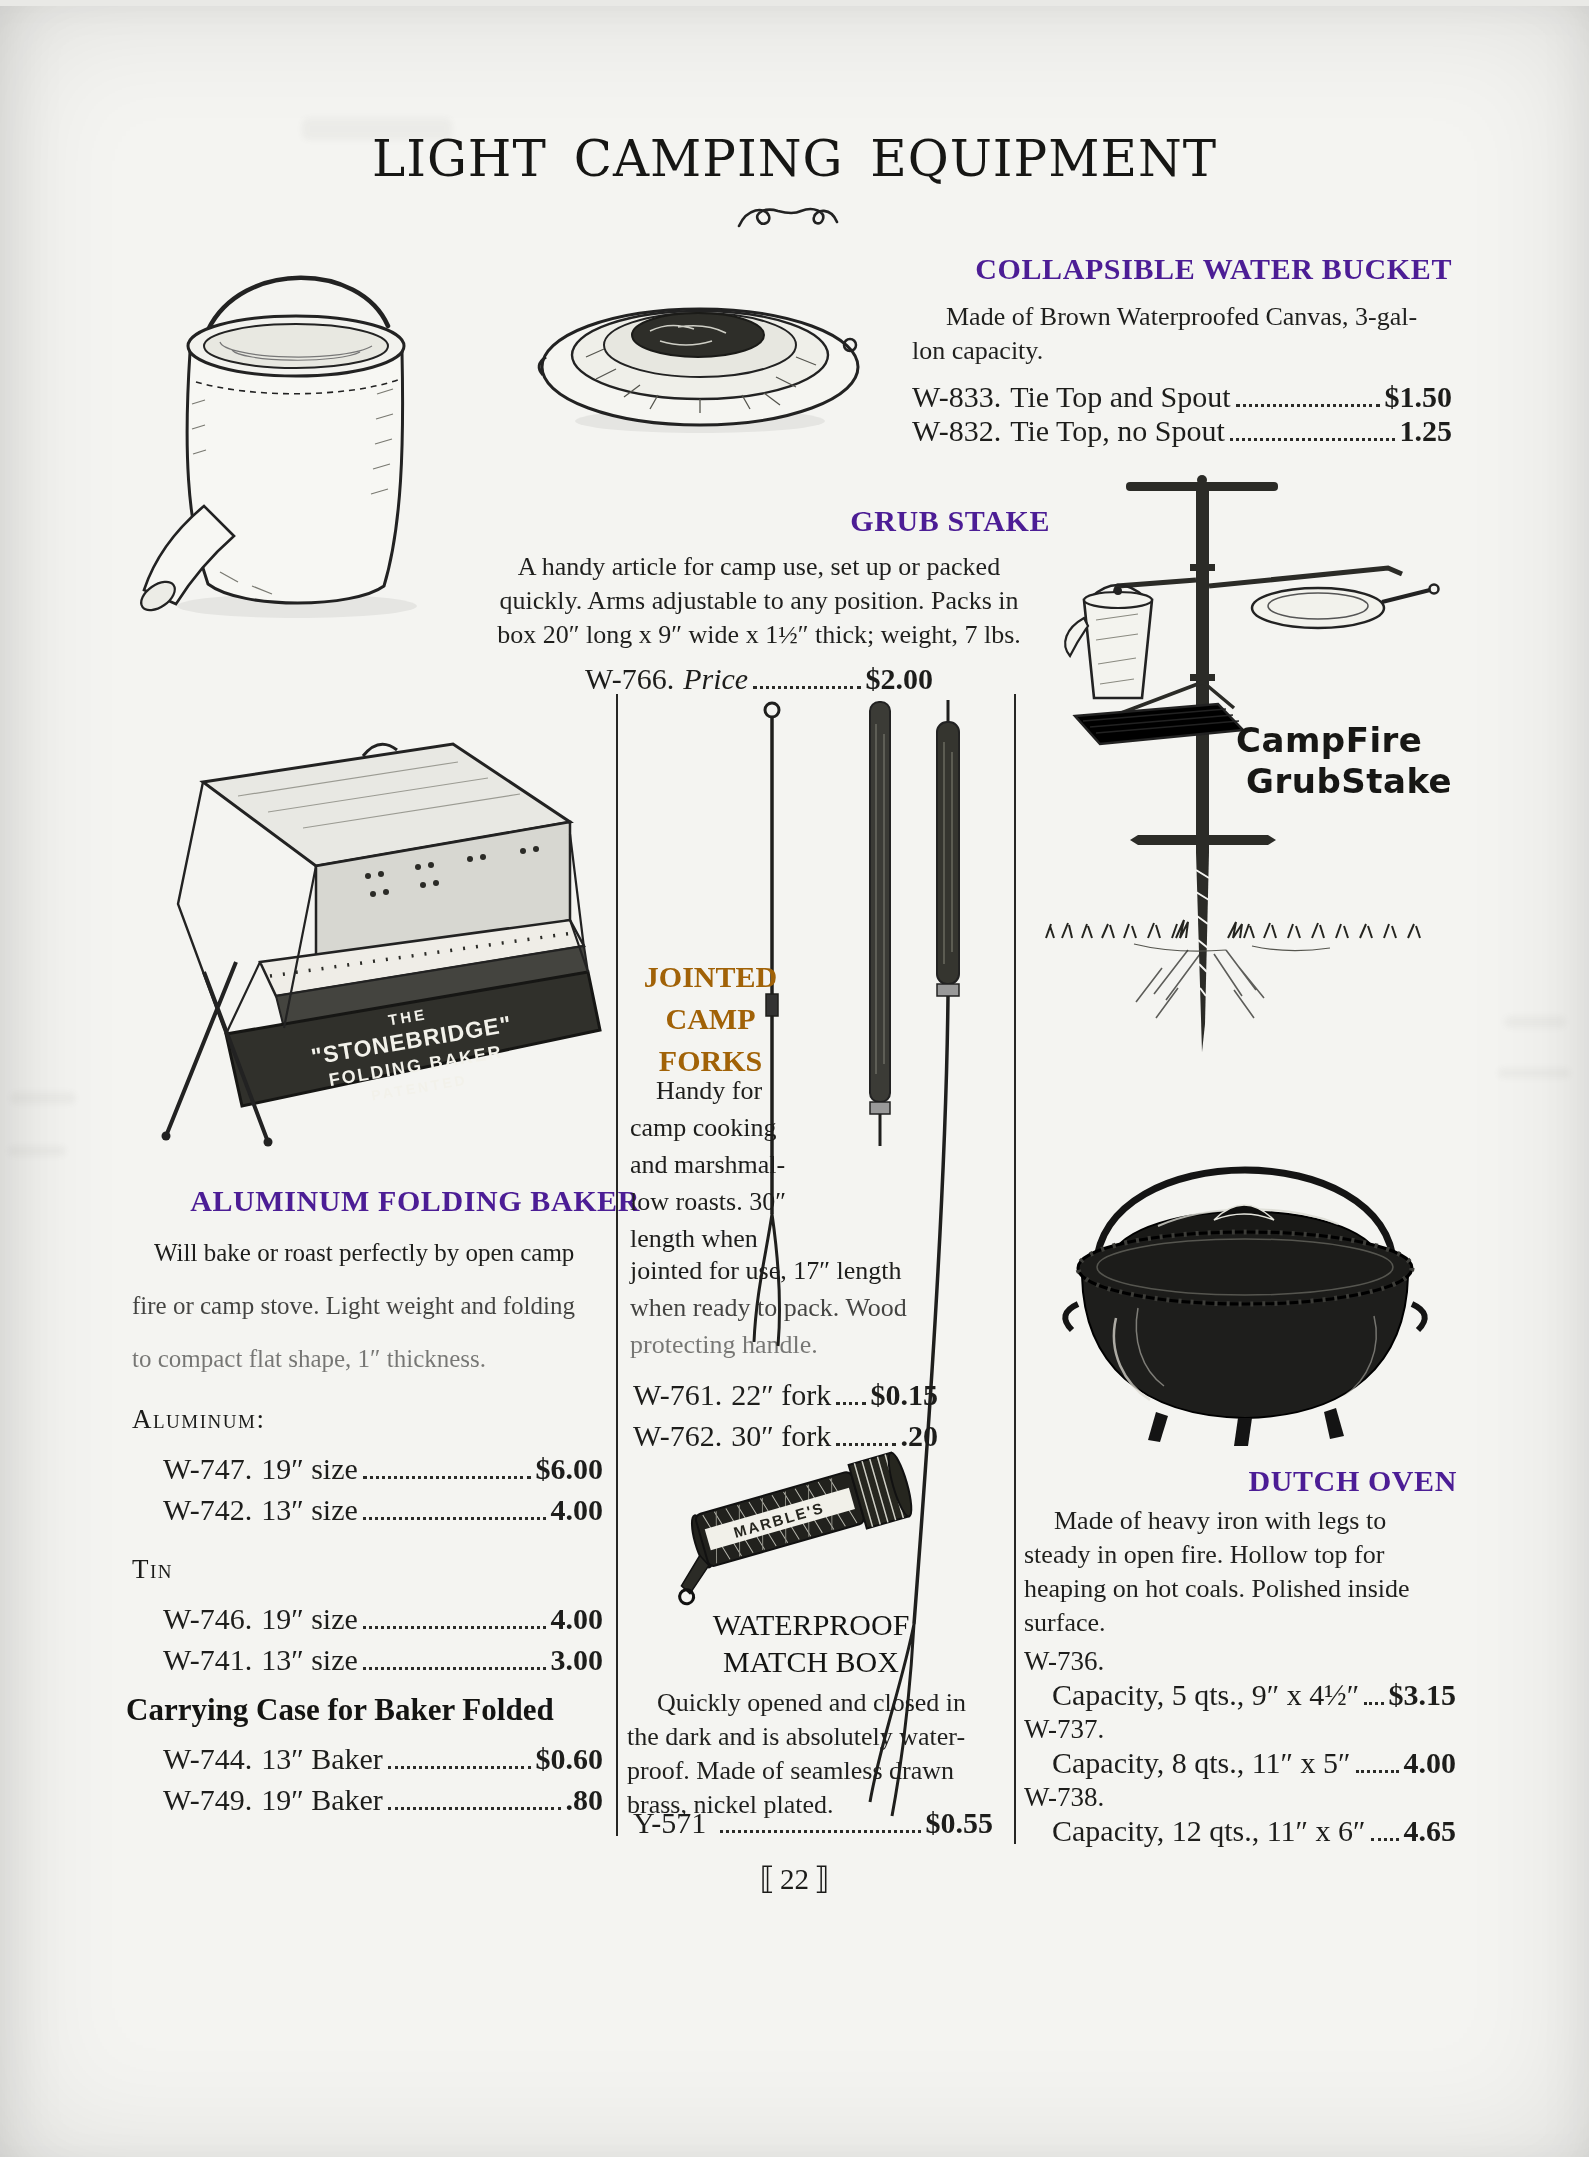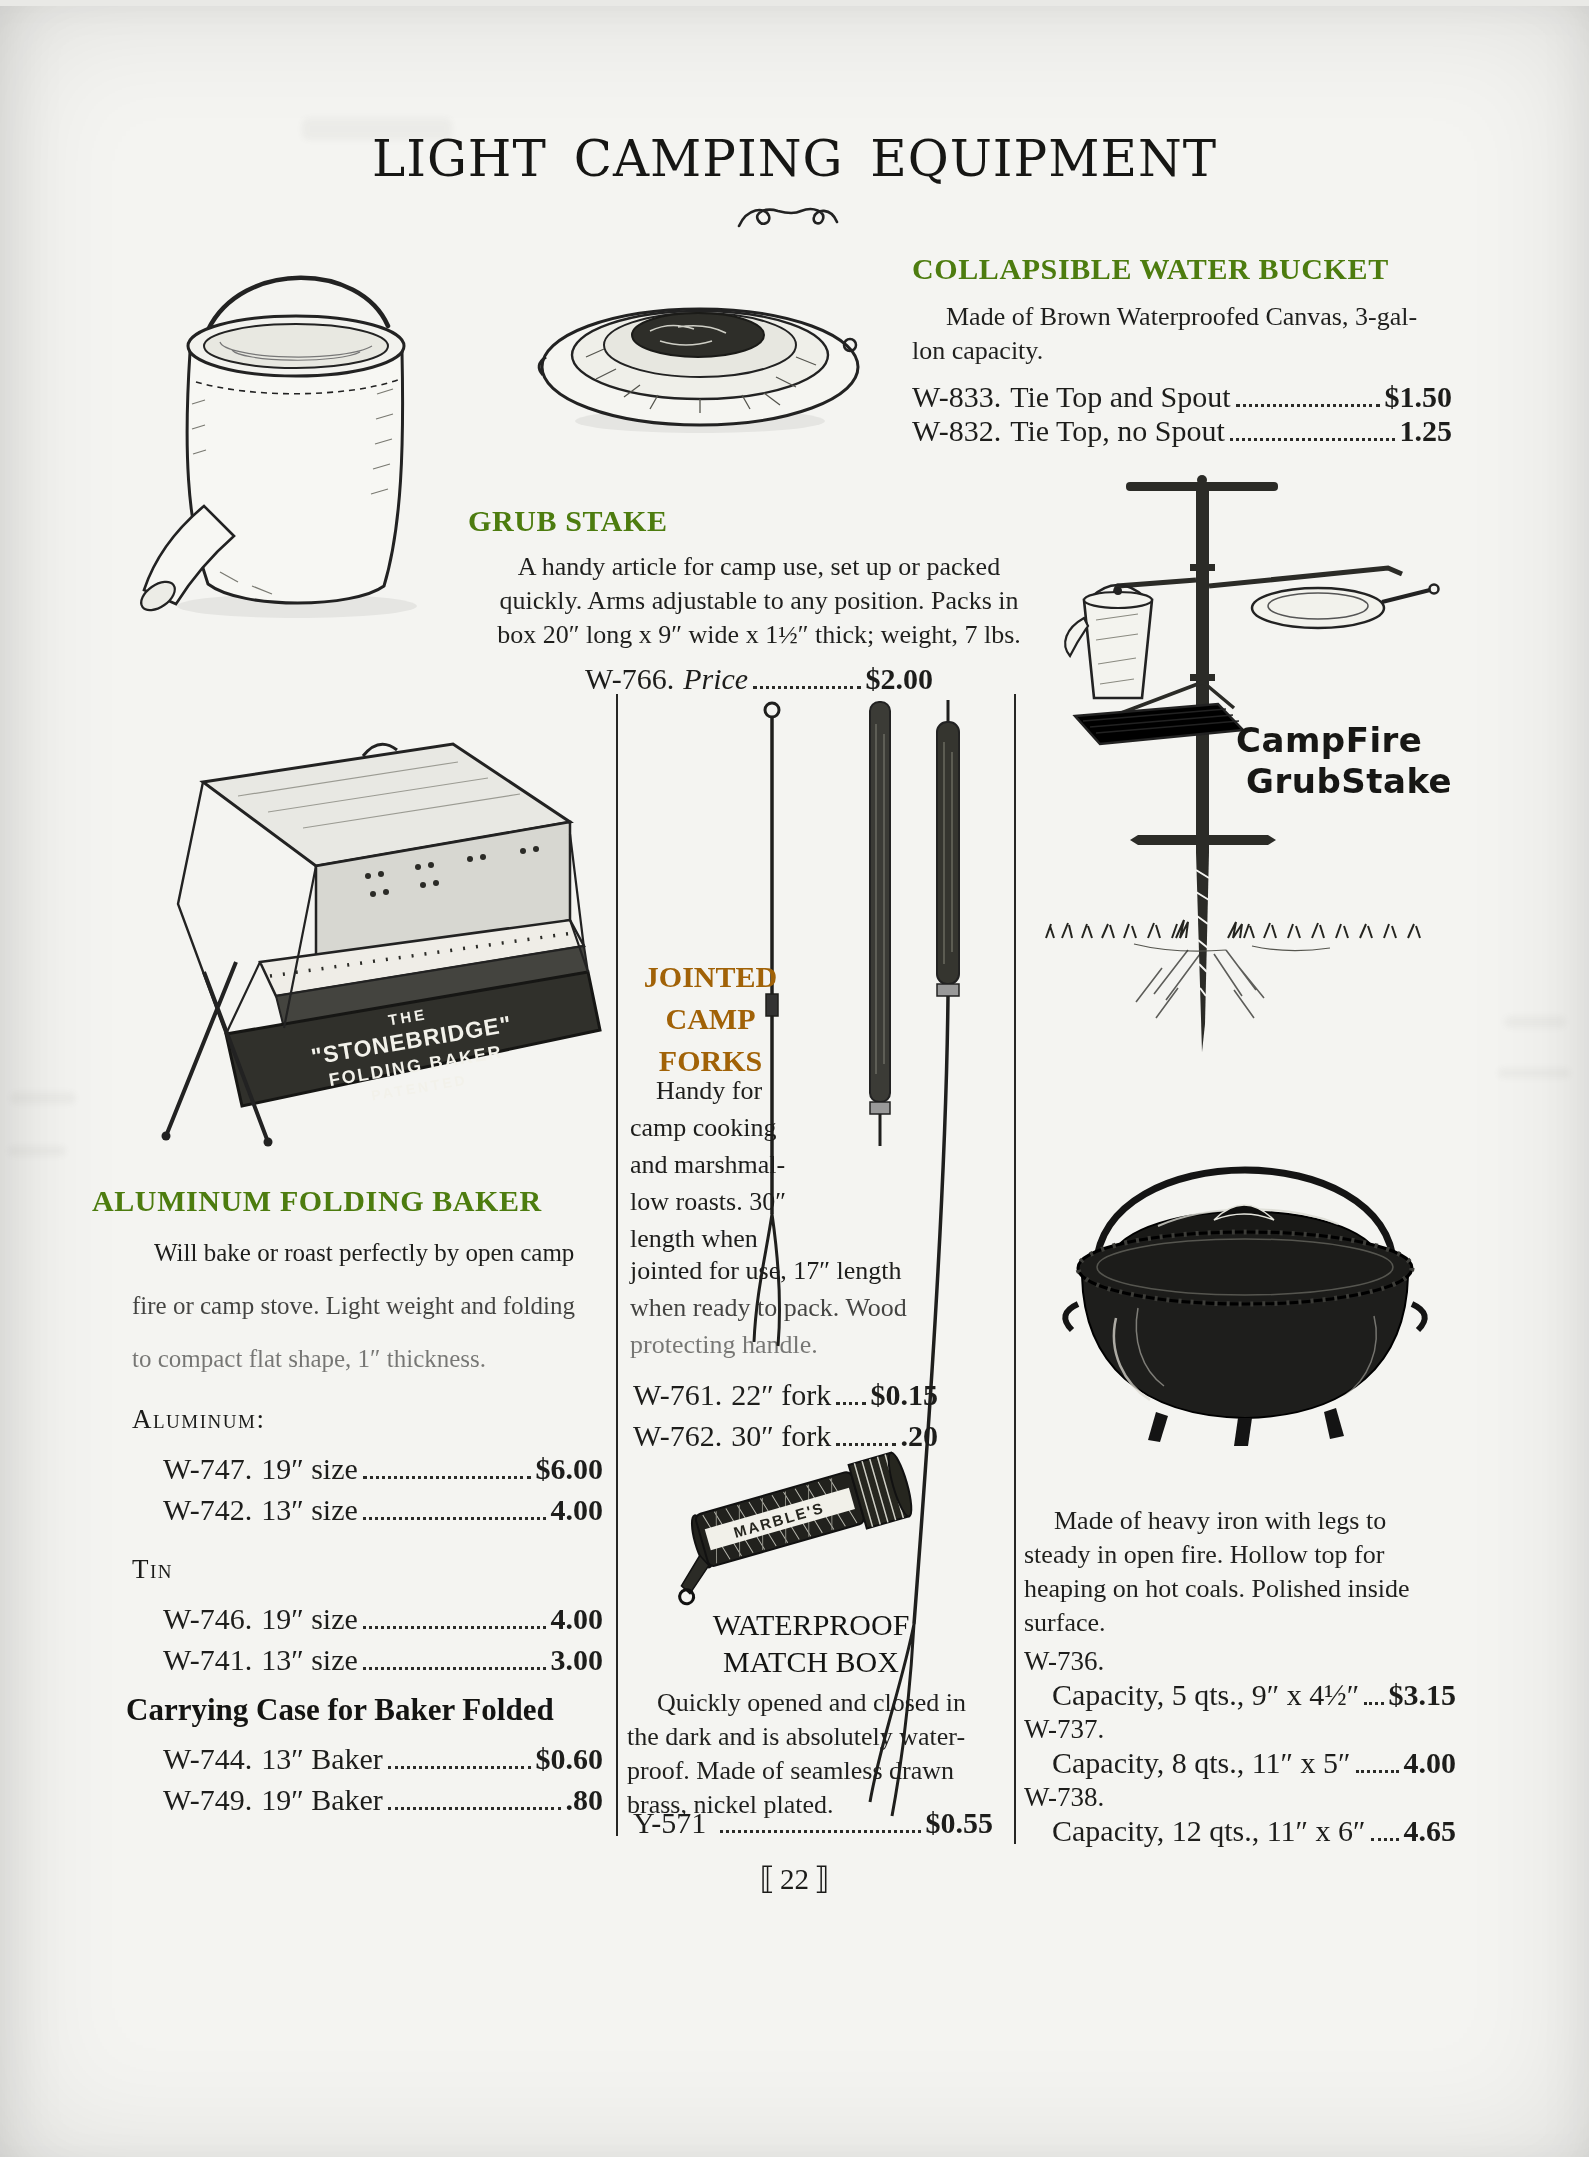--- a/index.html
+++ b/index.html
@@ -8,21 +8,21 @@
     position:relative;width:1589px;height:2157px;margin:6px auto;
     background:#f4f4f1;overflow:hidden;
     font-family:"Liberation Serif","DejaVu Serif",serif;color:#1d1d1b;
     box-shadow:inset 0 0 130px rgba(0,0,0,.10), inset 30px 0 70px -35px rgba(0,0,0,.13), inset -25px 0 60px -35px rgba(0,0,0,.10);
   }
   .abs{position:absolute}
   .line{white-space:nowrap}
   #title{top:124px;left:0;width:100%;text-align:center;
     font-family:"DejaVu Serif",serif;font-weight:400;font-size:50px;
     letter-spacing:1px;word-spacing:10px;color:#161614}
-  .sec-h{font-weight:700;font-size:30px;letter-spacing:.6px;text-align:left;color:#4d7c0f}
+  .sec-h{font-weight:700;font-size:30px;letter-spacing:.6px;text-align:right;color:#4c1d95}
   .body-txt{font-size:26px;line-height:34px;color:#1f1f1d}
   .indent{text-indent:34px}
   .price-row{display:flex;align-items:baseline;font-size:30px;line-height:34px}
   .price-row .code{margin-right:9px}
   .price-row .lbl{white-space:nowrap}
   .leader{flex:1 1 auto;min-width:16px;border-bottom:3px dotted #2b2b28;margin:0 5px}
   .price{font-weight:700}
   .it{font-style:italic}
   .rows-41 .price-row{line-height:41px}
   .fade1{opacity:.82}
@@ -396,20 +396,21 @@
       <polygon points="286,304 298,300 306,328 292,331" fill="#141414"></polygon>
       <path d="M72,150 C96,88 318,88 342,150 Z" fill="#191917" stroke="#000" stroke-width="2"></path>
       <path d="M120,118 C170,96 250,96 300,116" fill="none" stroke="#d9d9d2" stroke-width="2" opacity=".8"></path>
       <path d="M176,112 q30,-30 60,0 q-30,-12 -60,0 Z" fill="#0f0f0e" stroke="#e4e4dc" stroke-width="1.5"></path>
       <ellipse cx="207" cy="160" rx="167" ry="36" fill="#1c1c1a" stroke="#000" stroke-width="3"></ellipse>
       <ellipse cx="207" cy="160" rx="167" ry="36" fill="none" stroke="#3c3c38" stroke-width="5" stroke-dasharray="3 9"></ellipse>
       <ellipse cx="207" cy="159" rx="148" ry="28" fill="none" stroke="#55554f" stroke-width="1.5"></ellipse>
     </svg>
   </div>
 
+  <h2 id="oven-h" class="abs sec-h">DUTCH OVEN</h2>
   <div id="oven-p" class="abs body-txt">
     <div class="line" style="text-indent:30px">Made of heavy iron with legs to</div>
     <div class="line">steady in open fire. Hollow top for</div>
     <div class="line">heaping on hot coals. Polished inside</div>
     <div class="line">surface.</div>
   </div>
   <div id="oven-list" class="abs">
     <div class="code-line">W-736.</div>
     <div class="price-row cap">
       <span class="lbl">Capacity, 5 qts., 9″ x 4½″</span>

